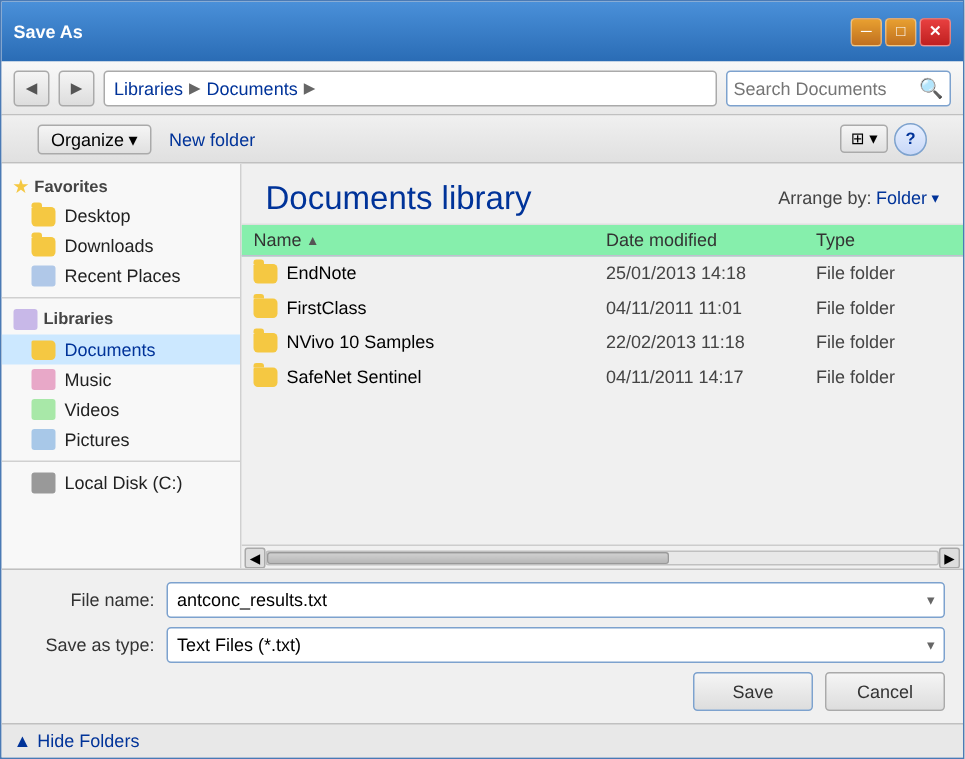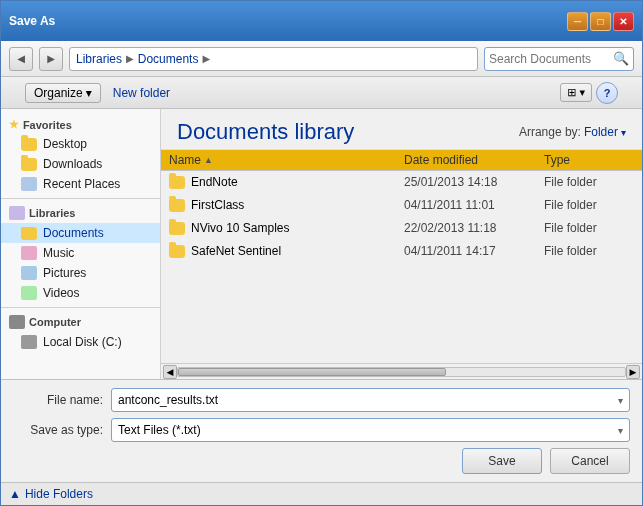--- a/index.html
+++ b/index.html
@@ -271,21 +271,21 @@
     }
 
     
     .file-list {
       flex: 1;
       overflow-y: auto;
       overflow-x: hidden;
     }
     .file-list-header {
       display: flex;
-      background: #eab308;
+      background: #86efac;
       border-bottom: 1px solid #c0c0d0;
       padding: 3px 8px;
       position: sticky;
       top: 0;
     }
     .file-col-name {
       flex: 1;
       font-size: 12px;
       color: #333;
       font-weight: normal;
@@ -517,36 +517,32 @@
         </div>
         <div class="sidebar-item selected">
           <div style="width:16px;height:13px;background:#f5c842;border-radius:1px 3px 3px 3px;position:relative;flex-shrink:0;"></div>
           <span>Documents</span>
         </div>
         <div class="sidebar-item">
           <div style="width:16px;height:14px;background:#e8a8c8;border-radius:2px;flex-shrink:0;"></div>
           <span>Music</span>
         </div>
         <div class="sidebar-item">
+          <div style="width:16px;height:14px;background:#a8e8a8;border-radius:2px;flex-shrink:0;"></div>
+          <span>Videos</span>
+        </div>
+        <div class="sidebar-item">
           <div style="width:16px;height:14px;background:#a8c8e8;border-radius:2px;flex-shrink:0;"></div>
           <span>Pictures</span>
         </div>
-        <div class="sidebar-item">
-          <div style="width:16px;height:14px;background:#a8e8a8;border-radius:2px;flex-shrink:0;"></div>
-          <span>Videos</span>
-        </div>
       </div>
 
       <div class="sidebar-divider"></div>
 
       <div class="sidebar-section">
-        <div class="sidebar-section-header">
-          <div style="width:16px;height:14px;background:#888;border-radius:2px;flex-shrink:0;"></div>
-          <span>Computer</span>
-        </div>
         <div class="sidebar-item">
           <div style="width:16px;height:14px;background:#999;border-radius:2px;flex-shrink:0;"></div>
           <span>Local Disk (C:)</span>
         </div>
       </div>
     </div>
 
     <div class="content">
       <div class="content-header">
         <div style="display:flex; justify-content:space-between; align-items:flex-start;">

